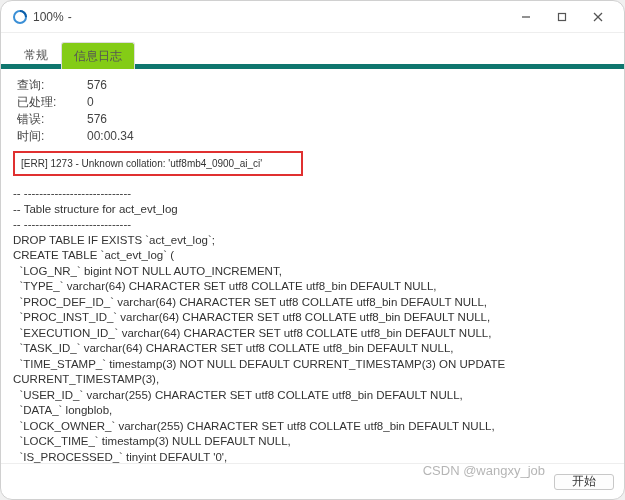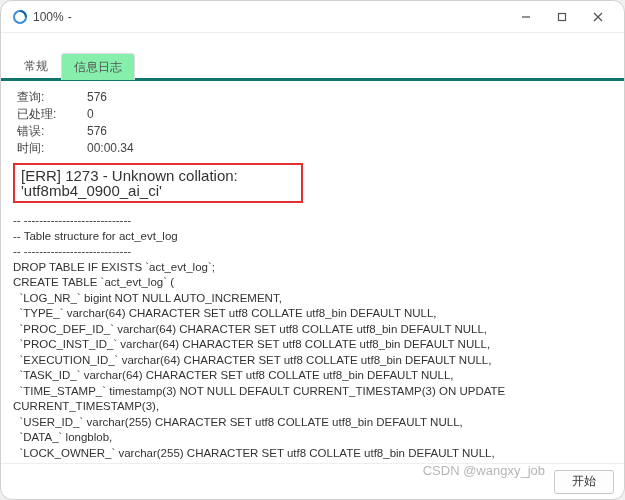--- a/index.html
+++ b/index.html
@@ -28,69 +28,69 @@
   .title-icon { width:14px; height:14px; margin-right:6px; display:flex; align-items:center; }
   .title { font-size: 12px; color: #444; flex: 0 0 auto; }
   .title-spacer { flex:1; }
   .winbtn {
     width: 36px; height: 28px;
     display:flex; align-items:center; justify-content:center;
     color:#555; font-size:14px;
     border-radius:4px;
   }
   .tabs {
-    display:flex; align-items:center;
+    display:flex; align-items:flex-start;
     padding: 0 10px; height: 28px;
-    border-bottom: 3px solid #0f766e;
+    border-bottom: 5px solid #0f766e;
     gap: 0;
-    margin-top:20px;
+    margin-top:8px;
   }
   .tab {
     padding: 5px 12px 4px 12px;
     font-size:12px; color:#555;
     border:1px solid transparent;
     border-bottom:none;
     cursor:pointer;
   }
   .tab.active {
     border-color:#ddd;
-    background:#86efac;
+    background:#84cc16;
     border-top-left-radius:3px; border-top-right-radius:3px;
     position:relative; top:1px;
   }
   .content {
     flex:1; overflow:auto;
     padding: 8px 12px 6px 12px;
   }
   .stats { margin: 0 0 6px 4px; }
   .stats-row { display:flex; font-size:12px; line-height:17px; color:#444;}
   .stats-label { width:70px; }
   .errbox {
     border: 2px solid #e03030;
     padding: 3px 6px;
     margin: 2px 0 10px 0;
     color:#333;
-    font-size:15px;
+    font-size:10px;
     line-height:15px;
     width: 290px;
   }
   .sql {
     font-family: "Microsoft YaHei", Arial, sans-serif;
     font-size: 11.5px;
     line-height: 15.5px;
     color:#333;
     white-space: pre-wrap;
   }
   .footer {
     height: 36px; border-top:1px solid #eee;
     display:flex; align-items:center; justify-content:flex-end;
     padding: 0 10px; gap:8px;
   }
   .btn {
-    min-width:60px; height:24px;
+    min-width:60px; height:16px;
     border:1px solid #c8c8c8; background:#fdfdfd;
     border-radius:3px; font-size:12px; color:#333;
     display:flex; align-items:center; justify-content:center;
     cursor:pointer;
   }
   .watermark {
     position:absolute;
     right: 80px; bottom: 22px;
     color: rgba(120,120,120,0.55);
     font-size: 13px;

